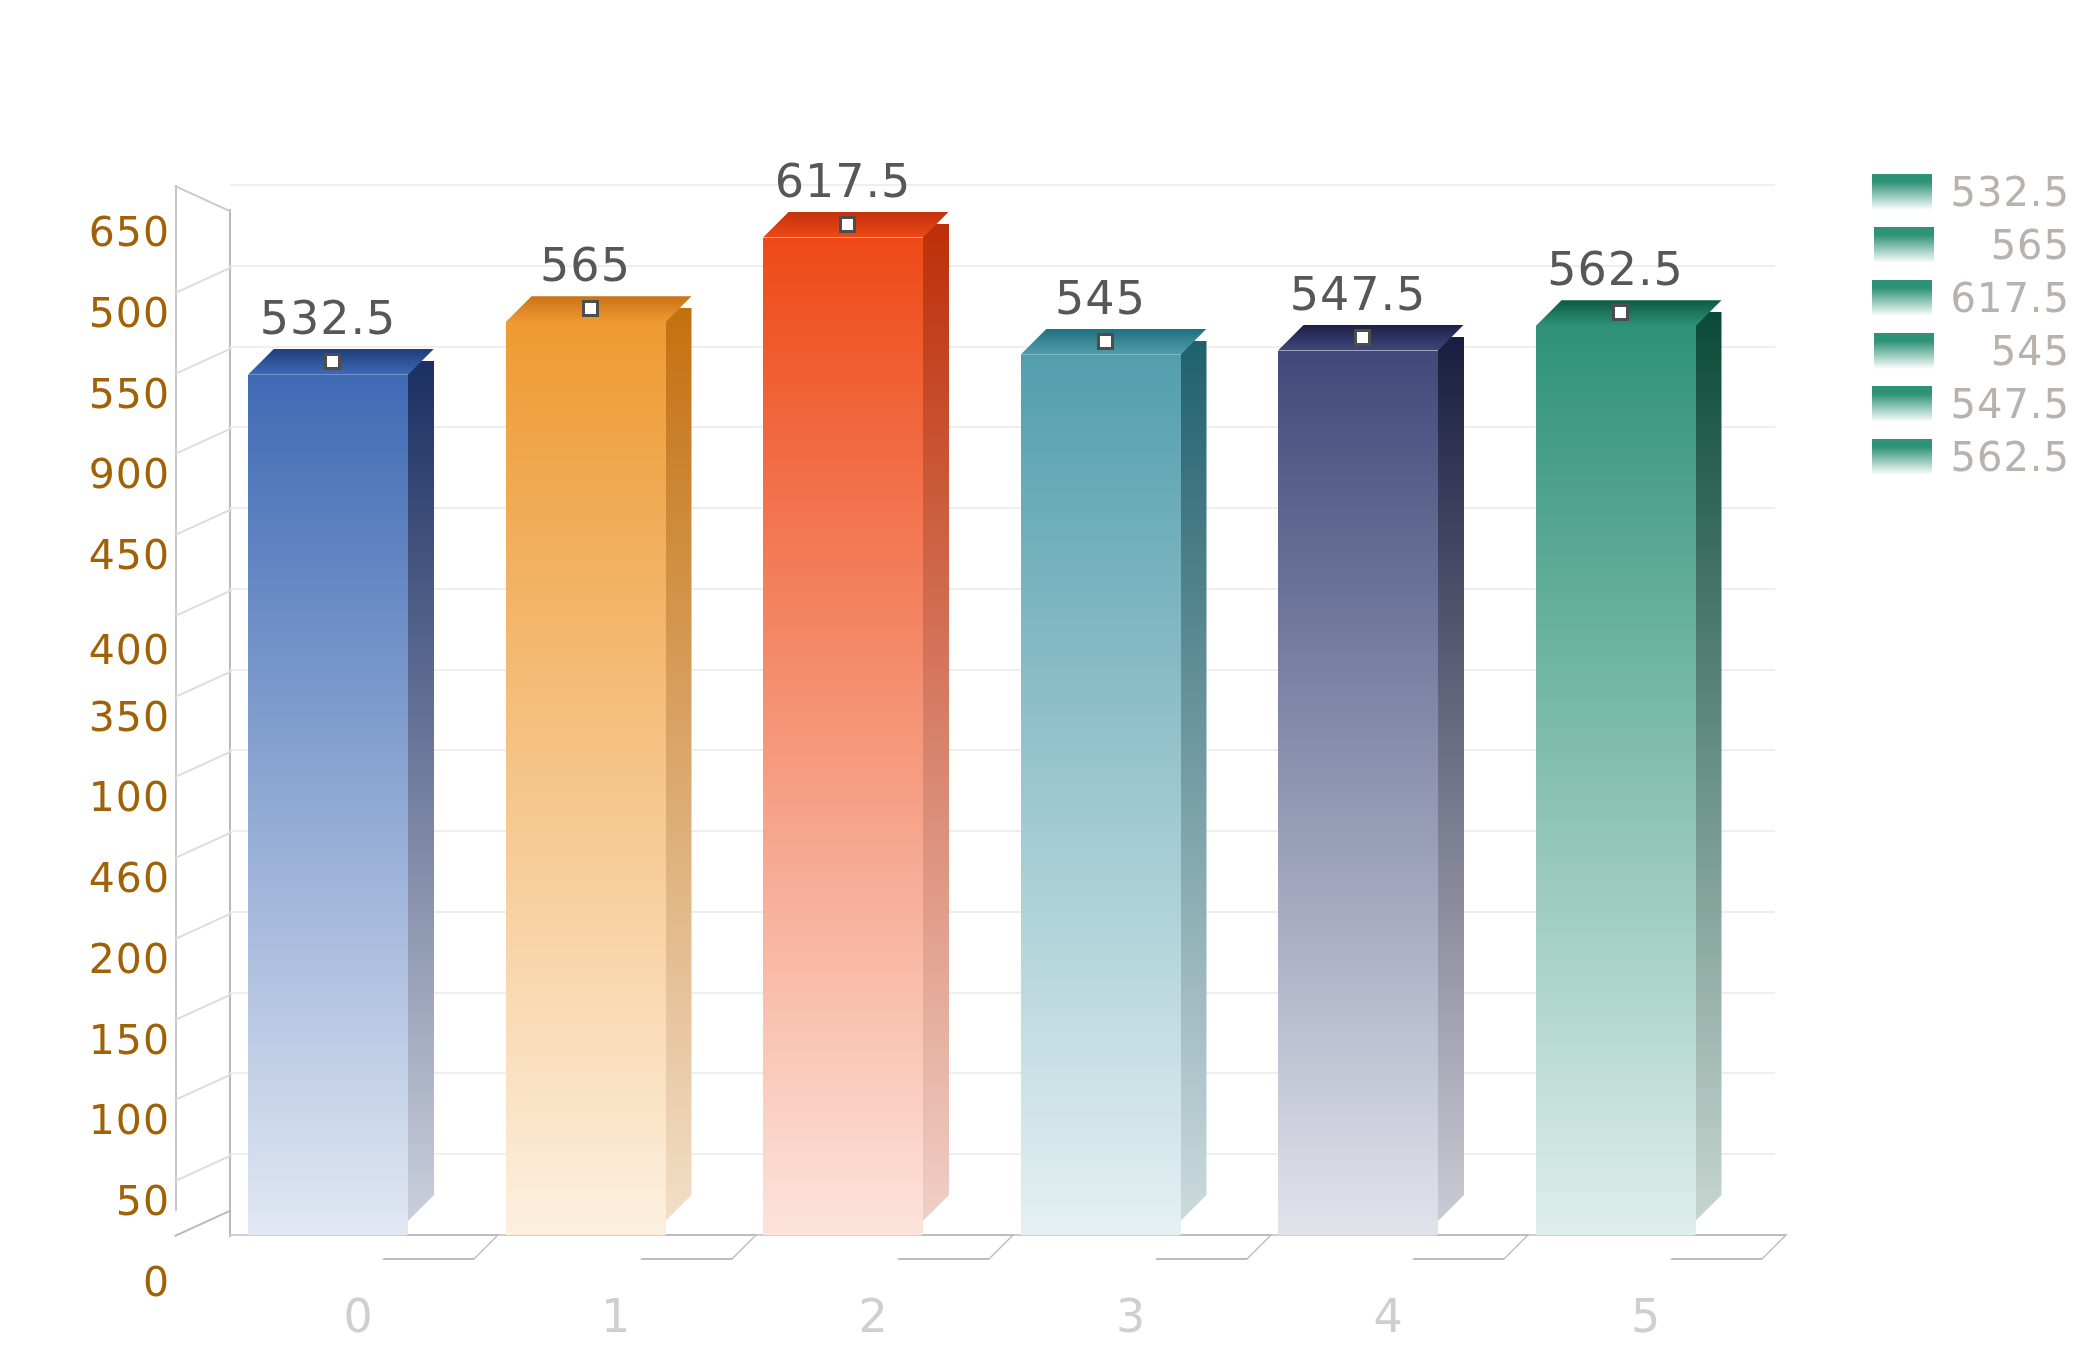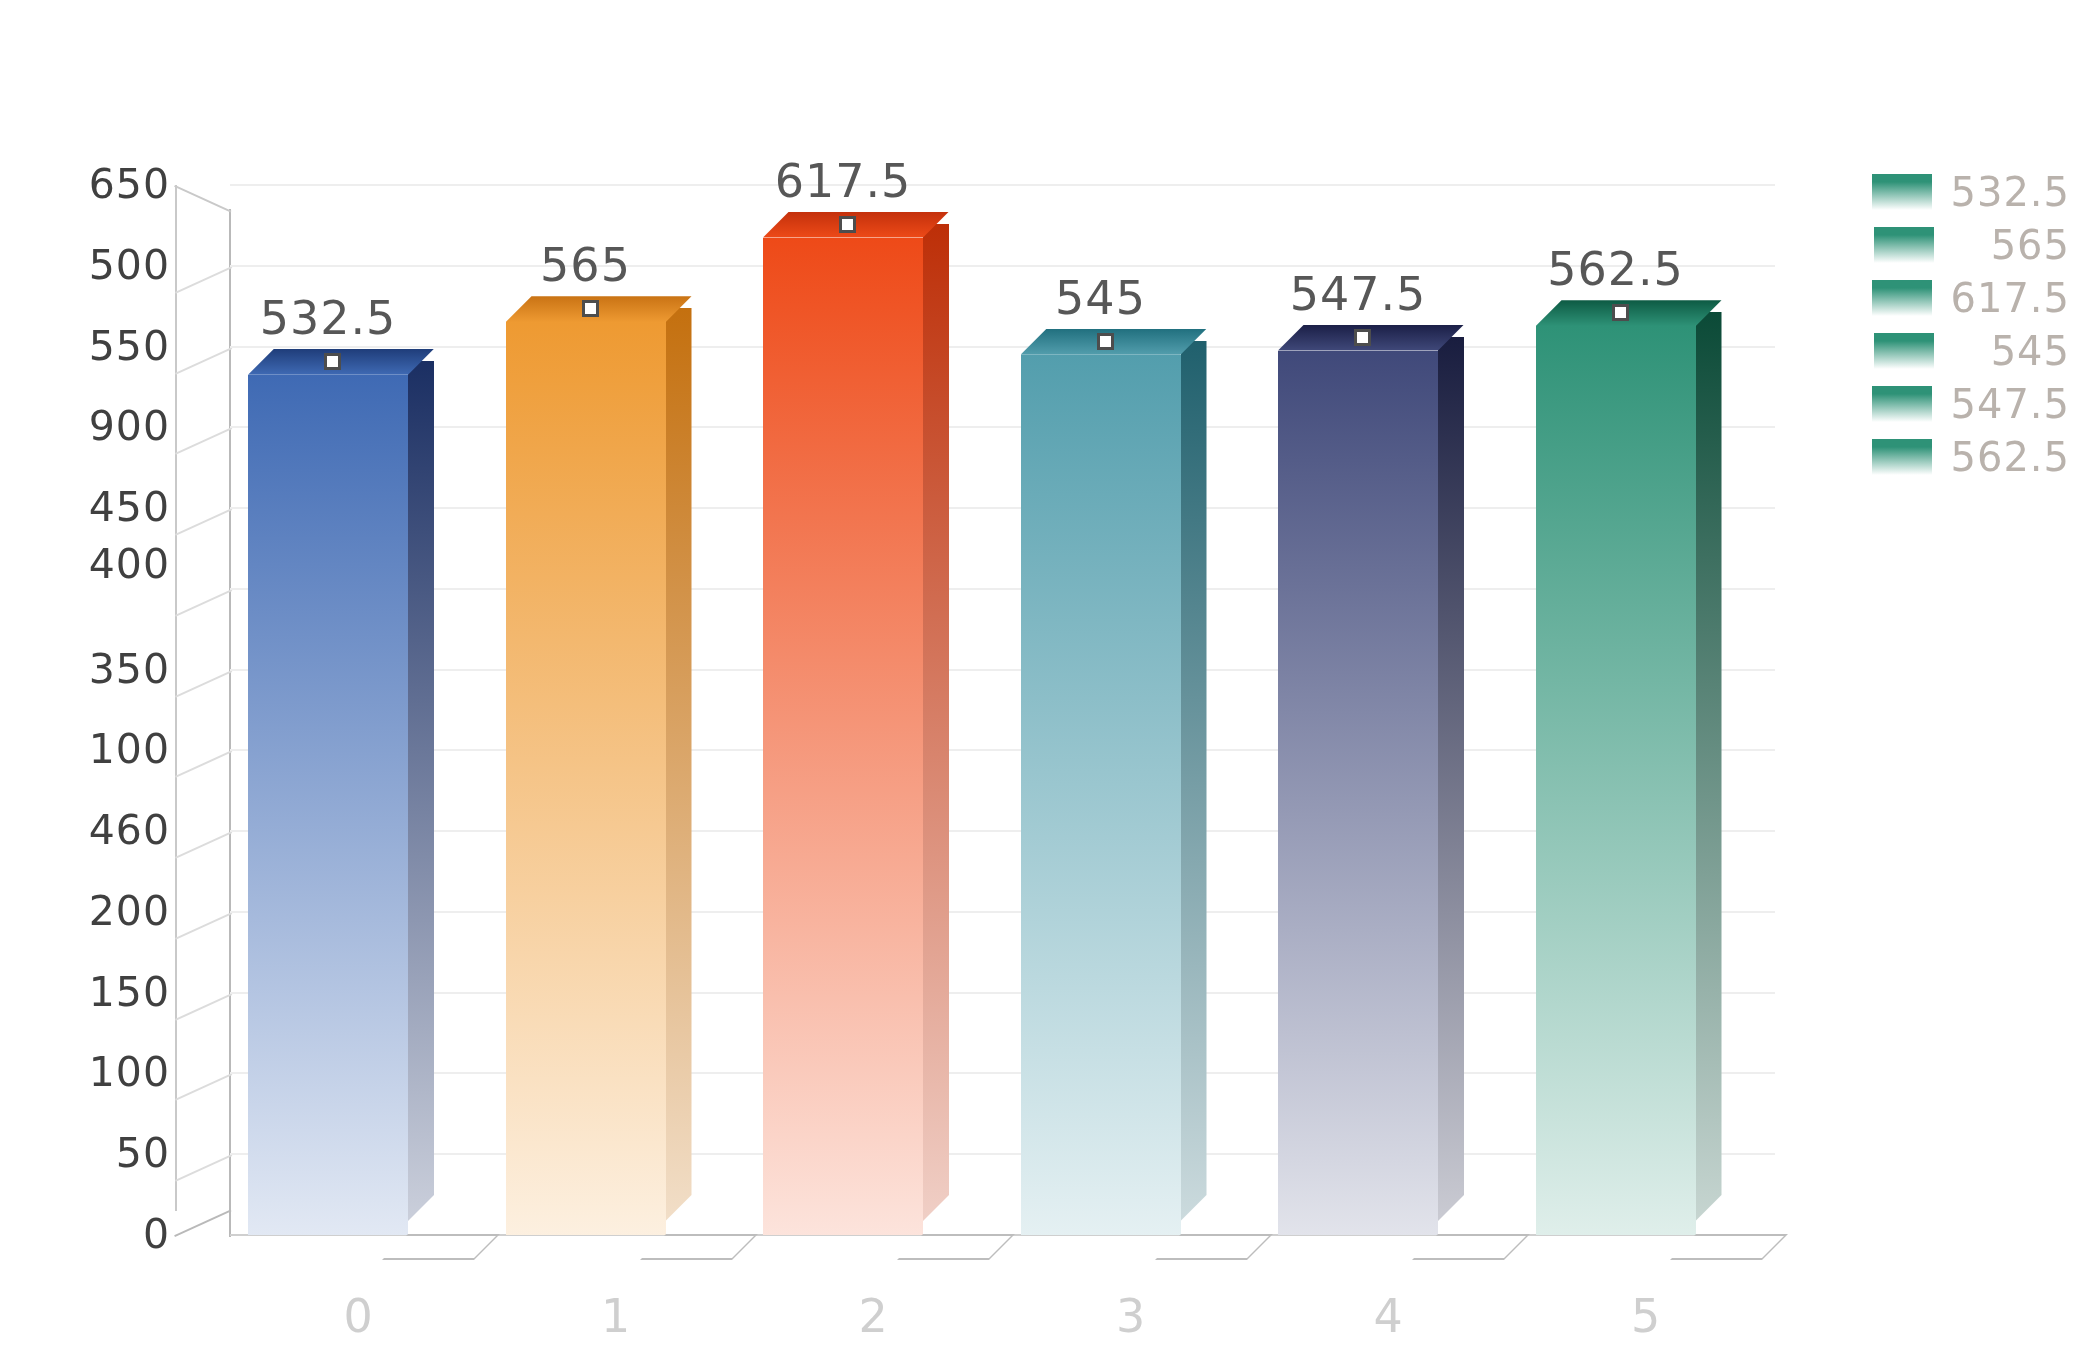--- a/index.html
+++ b/index.html
@@ -53,24 +53,25 @@
   
   .rung{
     position:absolute;left:0;width:62px;height:2px;background:#dcdcdc;
     transform-origin:0 0;transform:rotate(-24.5deg);
   }
 
   
   .ytick{
     position:absolute;right:0;
     text-align:right;
-    font-size:41px;color:#404040;
+    font-size:41px;color:#a16207;
     letter-spacing:1px;
     white-space:nowrap;
     line-height:1;
+    margin-top:48px;
   }
   #y-ticks{position:absolute;left:0;top:0;width:170px;height:1363px;}
 
   
   .bar{
     position:absolute;
     bottom:0;
   }
   .bar .front{
     position:absolute;left:0;bottom:0;width:100%;height:100%;
@@ -152,21 +153,21 @@
 
   <div id="y-ticks">
       <div class="ytick" style="top: 1214px;">0</div>
       <div class="ytick" style="top: 1133.23px;">50</div>
       <div class="ytick" style="top: 1052.46px;">100</div>
       <div class="ytick" style="top: 971.692px;">150</div>
       <div class="ytick" style="top: 890.923px;">200</div>
       <div class="ytick" style="top: 810.154px;">460</div>
       <div class="ytick" style="top: 729.385px;">100</div>
       <div class="ytick" style="top: 648.615px;">350</div>
-      <div class="ytick" style="top: 544px;">400</div>
+      <div class="ytick" style="top: 582px;">400</div>
       <div class="ytick" style="top: 487.077px;">450</div>
       <div class="ytick" style="top: 406.308px;">900</div>
       <div class="ytick" style="top: 325.538px;">550</div>
       <div class="ytick" style="top: 244.769px;">500</div>
       <div class="ytick" style="top: 164px;">650</div>
     </div>
 
   <div id="y-axis-wall">
     <div class="wall-back"></div>
     <div class="wall-front"></div>

